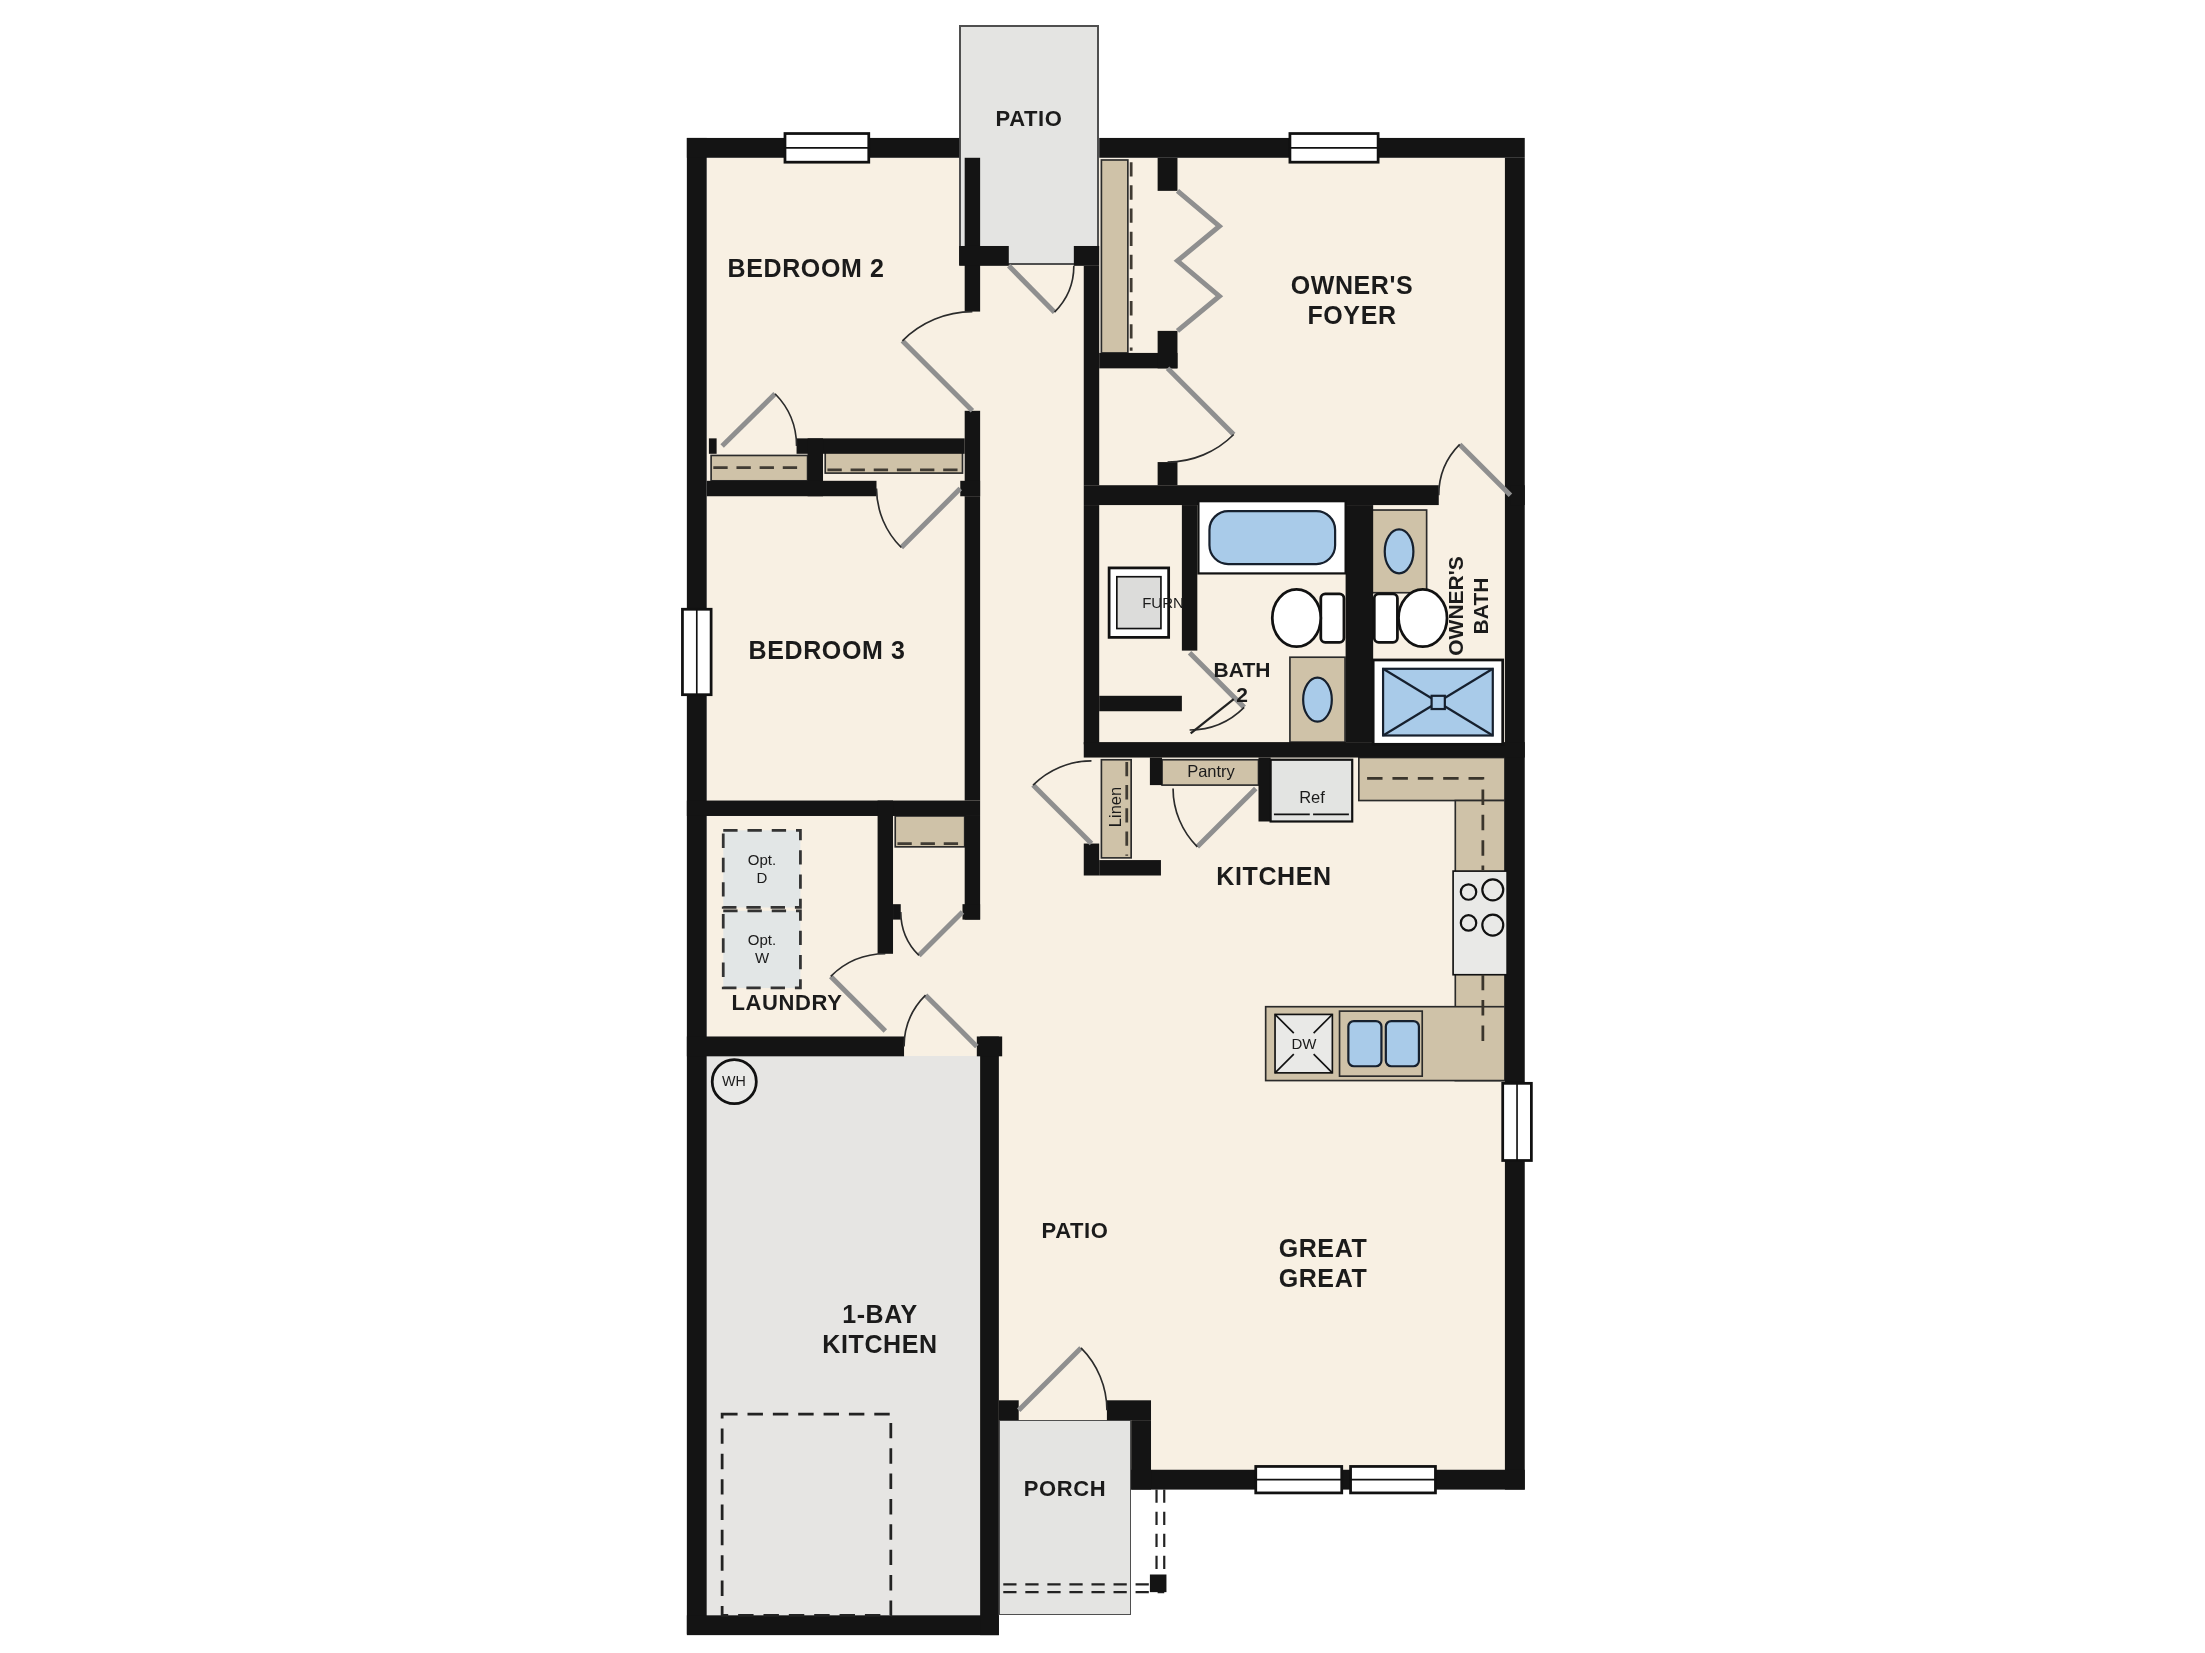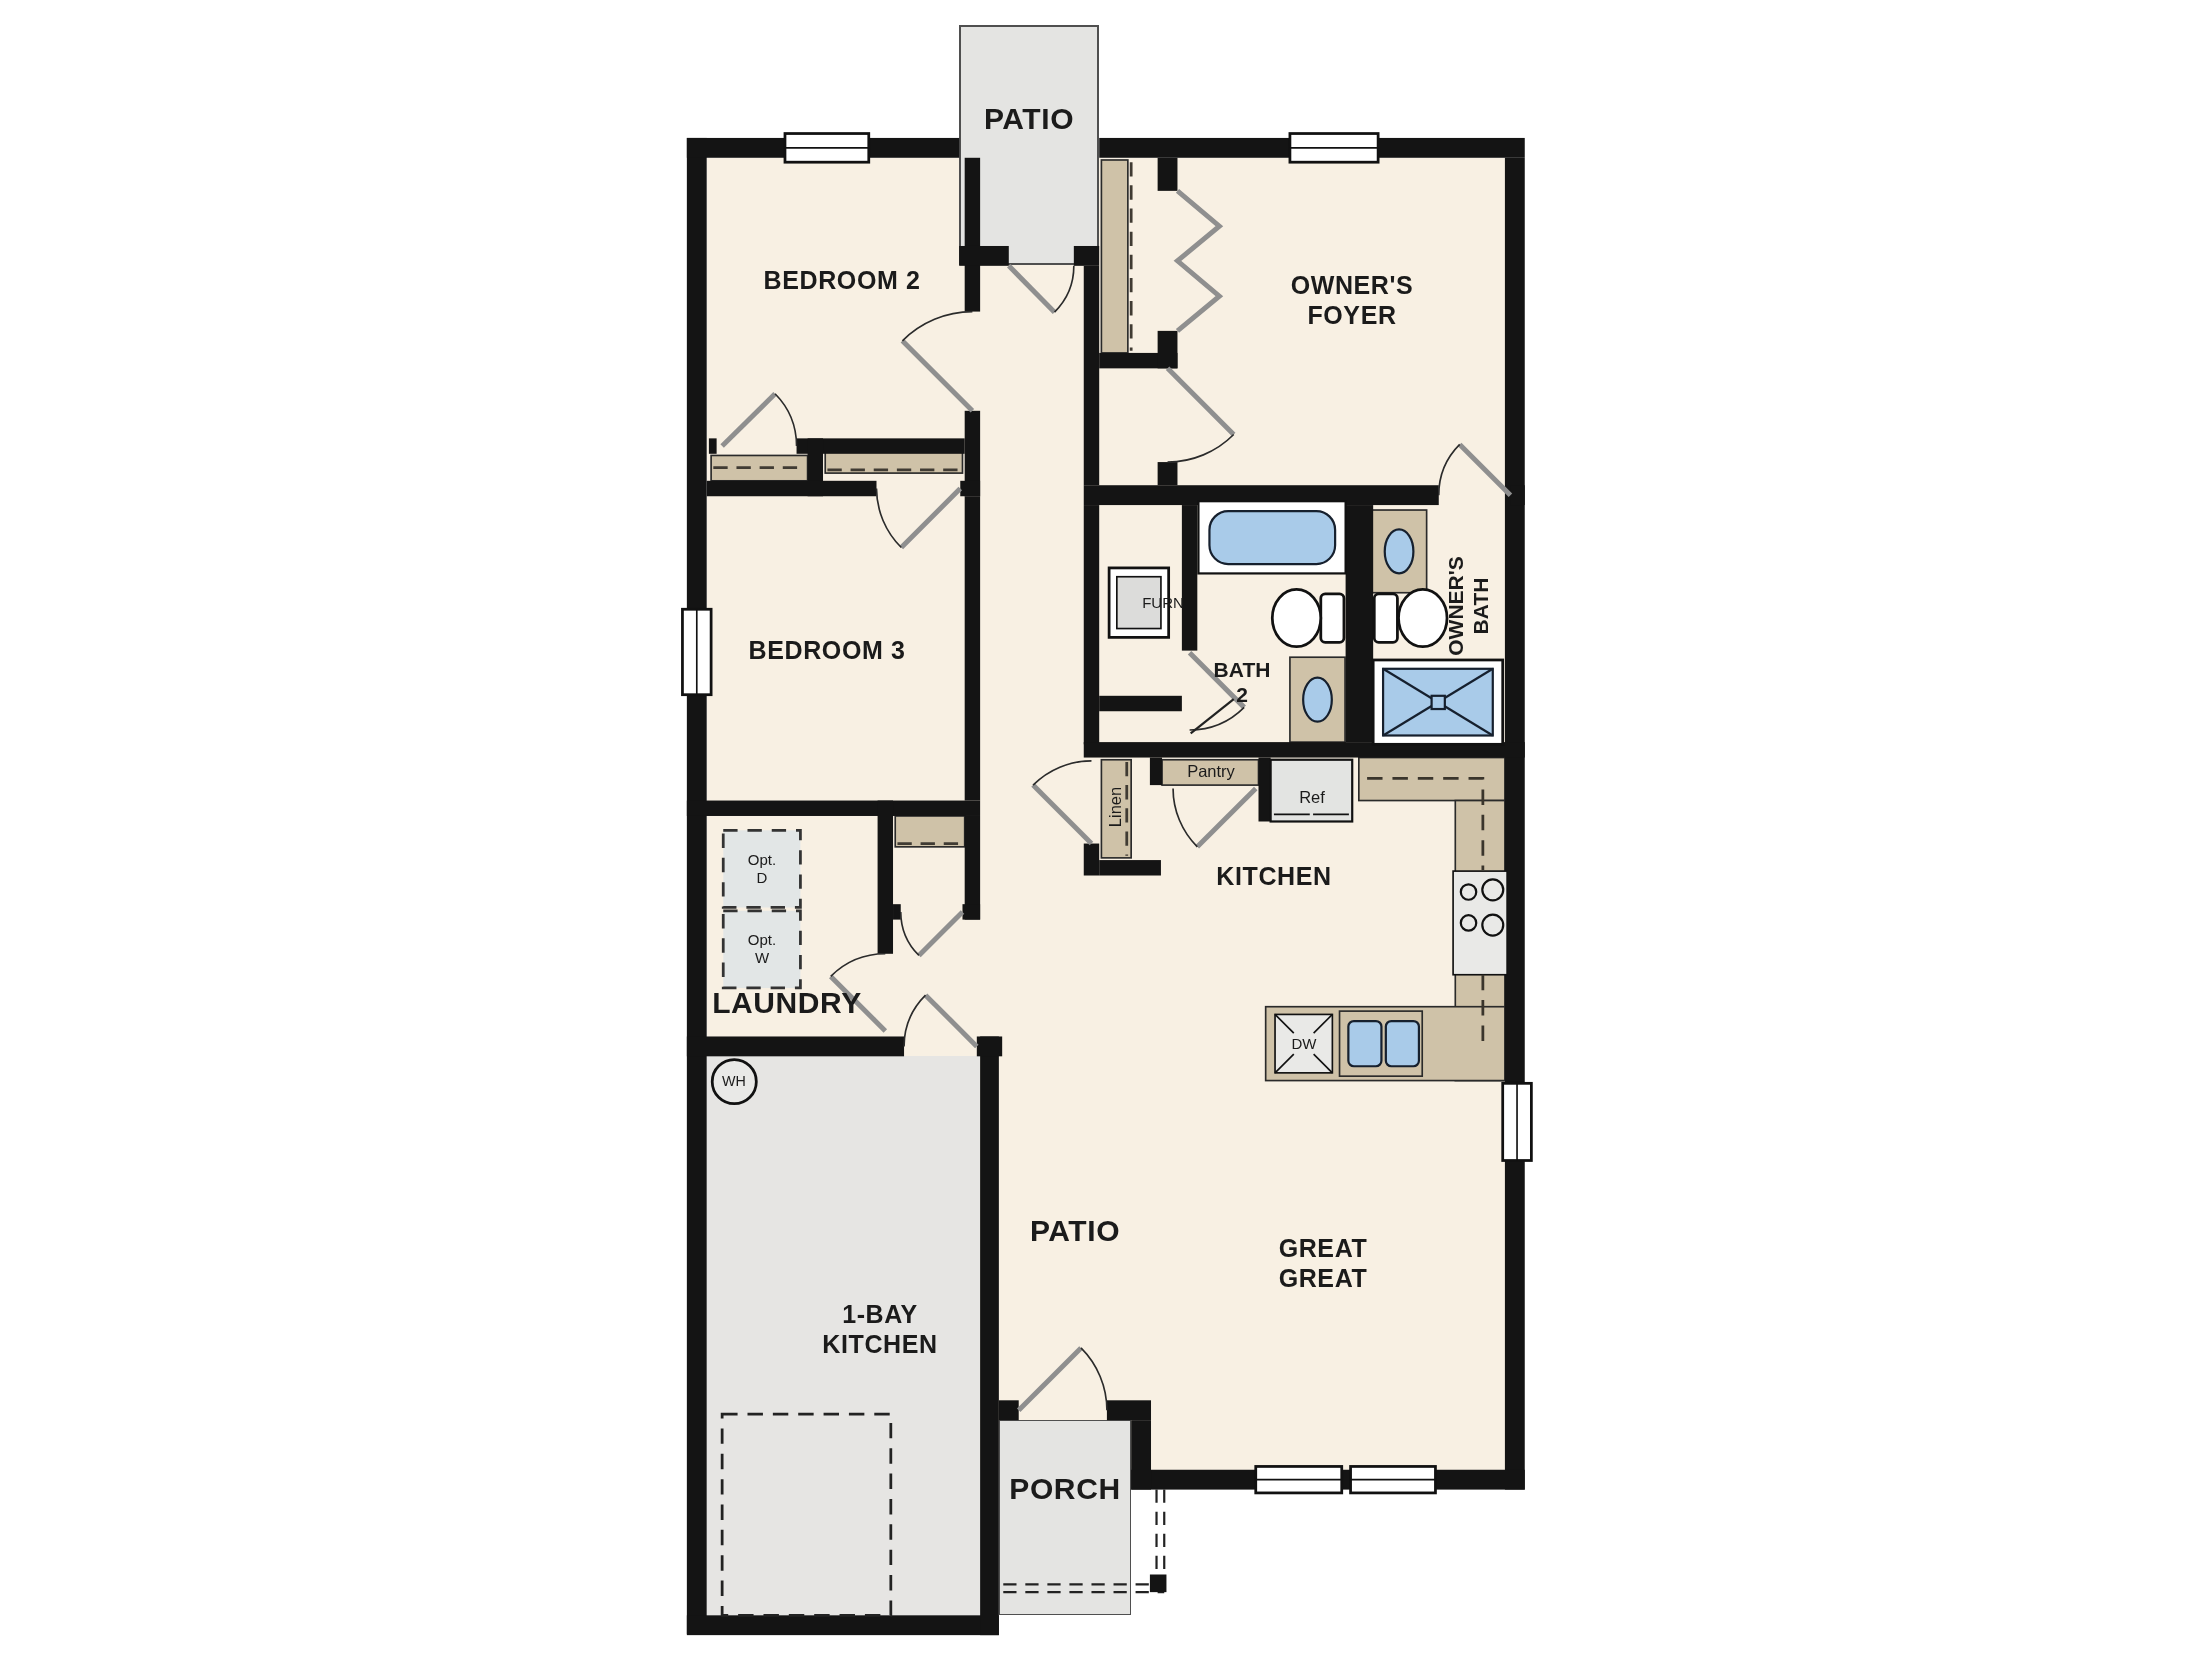--- a/index.html
+++ b/index.html
@@ -2,21 +2,21 @@
 <html style="font-size:8.8px"><head>
 <meta charset="utf-8">
 <style>
   html,body{margin:0;padding:0;background:#ffffff;width:2205px;height:1654px;
     font-family:"Liberation Sans", sans-serif;}
   #plan{position:absolute;left:0;top:0;width:2205px;height:1654px;background:#fff;}
   .abs{position:absolute;}
   .lbl{position:absolute;transform:translate(-50%,-50%);text-align:center;
        color:#1b1b1b;white-space:nowrap;line-height:1.18;}
   .room{font-weight:bold;font-size:25px;letter-spacing:0.6px;}
-  .med{font-weight:bold;font-size:30px;letter-spacing:0.6px;}
+  .med{font-weight:bold;font-size:22px;letter-spacing:0.6px;}
   .small{font-weight:400;font-size:16.5px;}
   .tiny{font-weight:400;font-size:15px;}
   .rot{transform:translate(-50%,-50%) rotate(-90deg);}
   svg{position:absolute;left:0;top:0;}
 </style>
 </head>
 <body>
 
 <div id="plan">
 
@@ -191,21 +191,21 @@
         <path d="M1606,1730 A140 140 0 0 0 1507,1771"></path>
         <path d="M1634,1654 A112 112 0 0 0 1667,1733"></path>
         <path d="M1640,1898 A132 132 0 0 1 1679,1805"></path>
         <path d="M2008,2558 A160 160 0 0 0 1961,2445"></path>
       </g>
       <line x1="2238" y1="1268" x2="2160" y2="1330" stroke="#222" stroke-width="4"></line>
     </g>
   </svg>
 
   <div class="lbl med" style="left:1029px;top:119px;"><span>PATIO</span></div>
-  <div class="lbl room" style="left:842px;top:269px;margin-top:12px;"><span>BEDROOM 2</span></div>
+  <div class="lbl room" style="left:806px;top:269px;"><span>BEDROOM 2</span></div>
   <div class="lbl room" style="left:1352px;top:300px;">
     <div>OWNER'S</div>
     <div>FOYER</div>
   </div>
   <div class="lbl room" style="left:827px;top:651px;"><span>BEDROOM 3</span></div>
   <div class="lbl tiny" style="left:1139px;top:603px;padding-left:48px;"><span>FURN</span></div>
   <div class="lbl" style="left:1242px;top:683px;font-weight:bold;font-size:21px;">
     <div>BATH</div>
     <div>2</div>
   </div>

